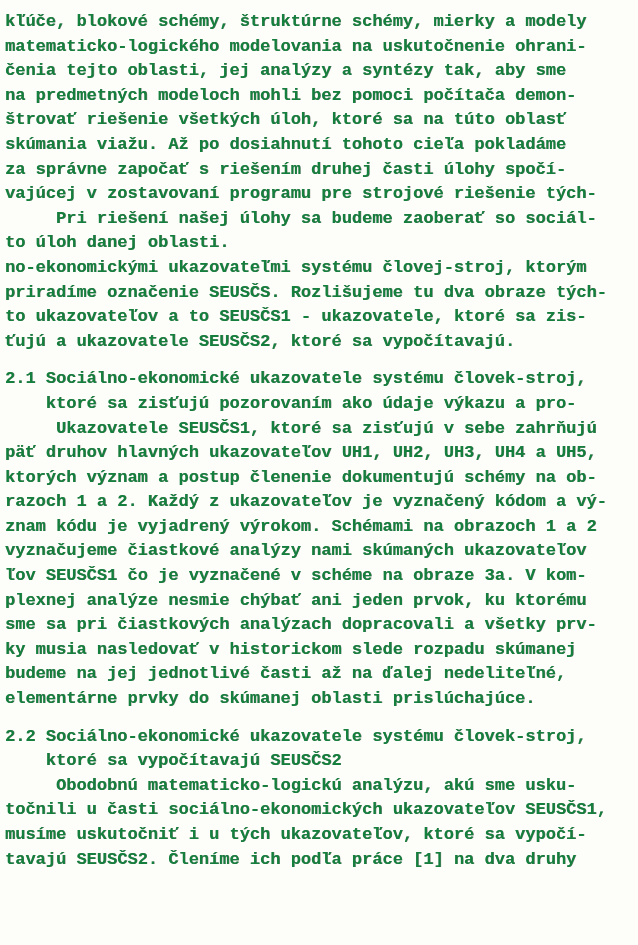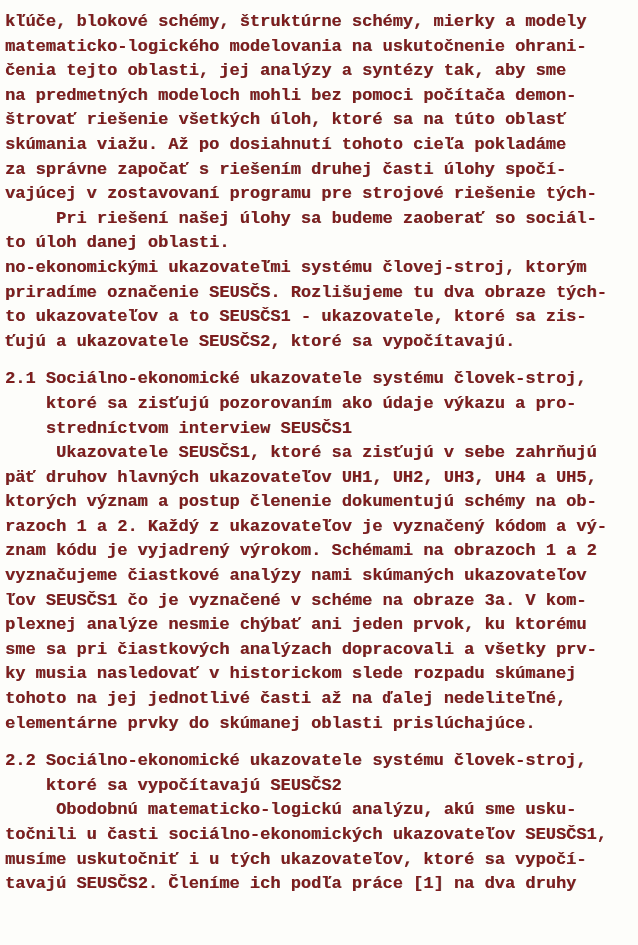--- a/index.html
+++ b/index.html
@@ -2,21 +2,21 @@
 <html><head>
 <meta charset="utf-8">
 <style>
   html, body { margin: 0; padding: 0; }
   .page {
     position: relative;
     width: 638px;
     height: 945px;
     box-sizing: border-box;
     background: #fdfdfa;
-    color: #7f1d1d;
+    color: #15803d;
     font-family: "Liberation Mono", "DejaVu Sans Mono", monospace;
     font-weight: 700;
     font-size: 17px;
     line-height: 24.6px;
     padding: 10px 0 12px 5px;
     overflow: hidden;
     text-shadow: 0.4px 0.4px 0 rgba(20,20,20,0.55);
   }
   .line { white-space: pre; }
   .line.gap { margin-top: 13px; }
@@ -39,32 +39,31 @@
       <div class="line"><span>za správne započať s riešením druhej časti úlohy spočí-</span></div>
       <div class="line"><span>vajúcej v zostavovaní programu pre strojové riešenie tých-</span></div>
       <div class="line"><span>     Pri riešení našej úlohy sa budeme zaoberať so sociál-</span></div>
       <div class="line"><span>to úloh danej oblasti.</span></div>
       <div class="line"><span>no-ekonomickými ukazovateľmi systému človej-stroj, ktorým</span></div>
       <div class="line"><span>priradíme označenie </span><span class="ul">SE</span><span>USČS. Rozlišujeme tu dva obraze tých-</span></div>
       <div class="line"><span>to ukazovateľov a to </span><span class="ul">SE</span><span>USČS1 - ukazovatele, ktoré sa zis-</span></div>
       <div class="line"><span>ťujú a ukazovatele </span><span class="ul">SE</span><span>USČS2, ktoré sa vypočítavajú.</span></div>
       <div class="line gap"><span>2.1 Sociálno-ekonomické ukazovatele systému človek-stroj,</span></div>
       <div class="line"><span>    ktoré sa zisťujú pozorovaním ako údaje výkazu a pro-</span></div>
-      <div class="line"><span>    stredníctvom interview </span><span class="ul">SE</span><span>USČS1</span></div>
       <div class="line"><span>     Ukazovatele </span><span class="ul">SE</span><span>USČS1, ktoré sa zisťujú v sebe zahrňujú</span></div>
       <div class="line"><span>päť druhov hlavných ukazovateľov </span><span class="ul">UH</span><span>1, </span><span class="ul">UH</span><span>2, </span><span class="ul">UH</span><span>3, </span><span class="ul">UH</span><span>4 a </span><span class="ul">UH</span><span>5,</span></div>
       <div class="line"><span>ktorých význam a postup členenie dokumentujú schémy na ob-</span></div>
       <div class="line"><span>razoch 1 a 2. Každý z ukazovateľov je vyznačený kódom a vý-</span></div>
       <div class="line"><span>znam kódu je vyjadrený výrokom. Schémami na obrazoch 1 a 2</span></div>
       <div class="line"><span>vyznačujeme čiastkové analýzy nami skúmaných ukazovateľov</span></div>
       <div class="line"><span>ľov </span><span class="ul">SE</span><span>USČS1 čo je vyznačené v schéme na obraze 3a. V kom-</span></div>
       <div class="line"><span>plexnej analýze nesmie chýbať ani jeden prvok, ku ktorému</span></div>
       <div class="line"><span>sme sa pri čiastkových analýzach dopracovali a všetky prv-</span></div>
       <div class="line"><span>ky musia nasledovať v historickom slede rozpadu skúmanej</span></div>
-      <div class="line"><span>tohoto na jej jednotlivé časti až na ďalej nedeliteľné,</span></div>
+      <div class="line"><span>budeme na jej jednotlivé časti až na ďalej nedeliteľné,</span></div>
       <div class="line"><span>elementárne prvky do skúmanej oblasti prislúchajúce.</span></div>
       <div class="line gap"><span>2.2 Sociálno-ekonomické ukazovatele systému človek-stroj,</span></div>
       <div class="line"><span>    ktoré sa vypočítavajú </span><span class="ul">SE</span><span>USČS2</span></div>
       <div class="line"><span>     Obodobnú matematicko-logickú analýzu, akú sme usku-</span></div>
       <div class="line"><span>točnili u časti sociálno-ekonomických ukazovateľov </span><span class="ul">SE</span><span>USČS1,</span></div>
       <div class="line"><span>musíme uskutočniť i u tých ukazovateľov, ktoré sa vypočí-</span></div>
       <div class="line"><span>tavajú </span><span class="ul">SE</span><span>USČS2. Členíme ich podľa práce [1] na dva druhy</span></div>
     </div>
 </div>
 

